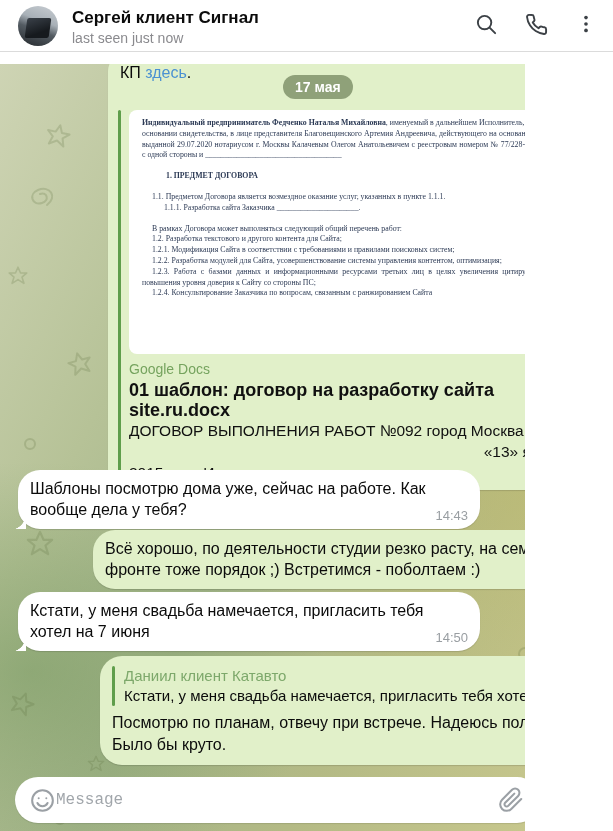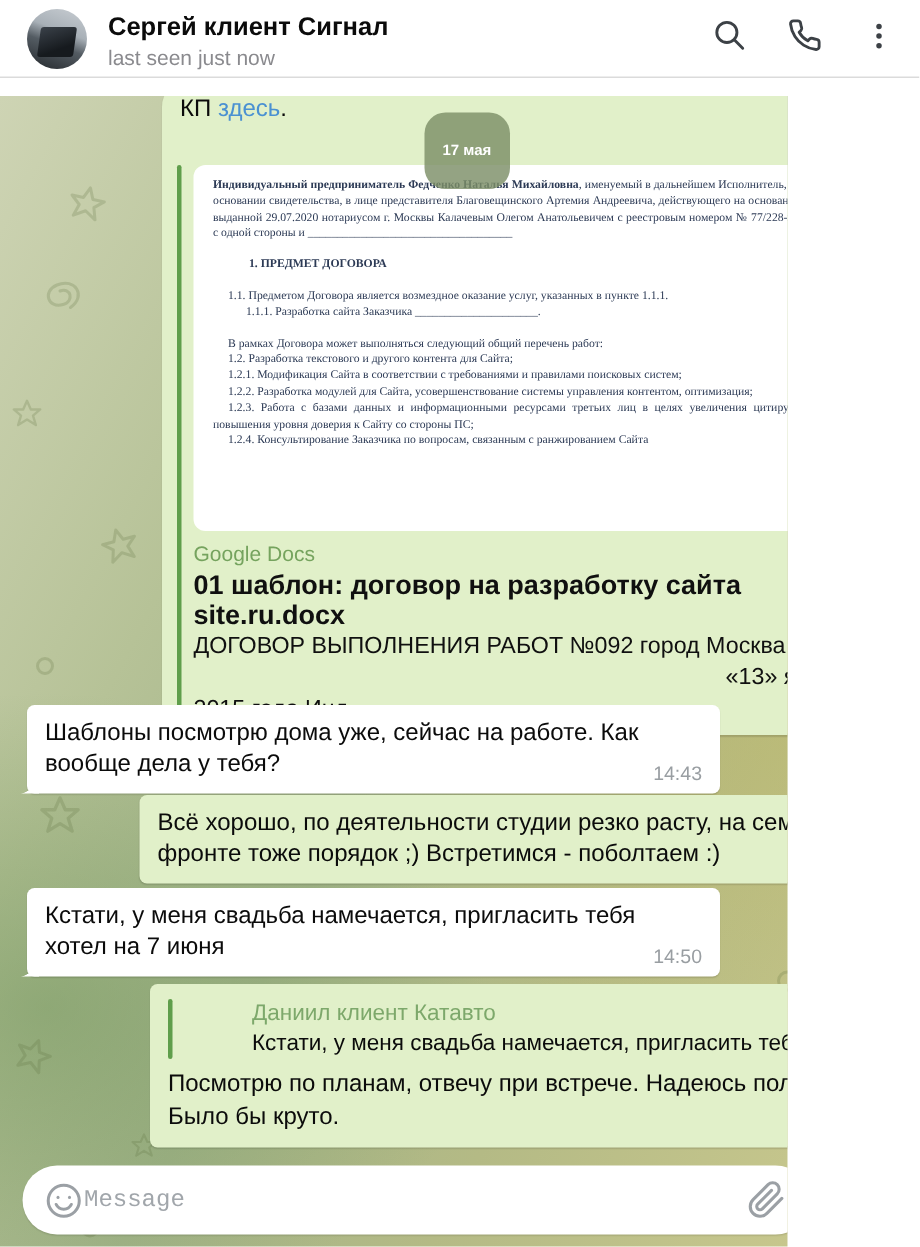--- a/index.html
+++ b/index.html
@@ -22,21 +22,21 @@
   
   .chat { position:absolute; top:64px; left:0; width:525px; height:779px; overflow:hidden;
           background:
             radial-gradient(ellipse 420px 300px at 6% 78%, rgba(103,143,84,0.45), rgba(103,143,84,0) 70%),
             radial-gradient(ellipse 420px 340px at 100% 55%, rgba(190,183,100,0.40), rgba(190,183,100,0) 70%),
             linear-gradient(118deg,#ced4b4 0%,#b6c297 30%,#a3b489 52%,#b4ba85 74%,#c7c78d 100%);
   }
   .doodles { position:absolute; inset:0; z-index:0; }
 
   
-  .msg { position:absolute; border-radius:5px; box-shadow:0 1px 1px rgba(0,0,0,0.13); z-index:2; }
+  .msg { position:absolute; border-radius:22px; box-shadow:0 1px 1px rgba(0,0,0,0.13); z-index:2; }
   .in  { background:#ffffff; }
   .out { background:#e1f0c9; }
   .tail-r { position:absolute; right:-8px; bottom:0; width:16px; height:15px;
             background:radial-gradient(circle 16px at 100% 0, rgba(0,0,0,0) 15.5px, #e1f0c9 16px); }
   .tail-l { position:absolute; left:-8px; bottom:0; width:16px; height:15px;
             background:radial-gradient(circle 16px at 0 0, rgba(0,0,0,0) 15.5px, #ffffff 16px); }
   .m-text { font-size:16px; line-height:21px; color:#0b0b0b; }
   .m-time { position:absolute; right:12px; bottom:6px; font-size:13px; color:#999ea2; white-space:nowrap; }
   .out .m-time { color:#7a9e62; }
   .checks { color:#3fae47; letter-spacing:-2px; margin-left:3px; font-size:13px; }
@@ -58,21 +58,21 @@
   .doc .ml22 { margin-left:22px; }
   .doc .ind { text-indent:10px; }
   .pv-site { margin-top:7px; font-size:14px; font-weight:500; color:#75a35e; }
   .pv-title { margin-top:3px; font-size:18px; font-weight:700; color:#101010; line-height:20px; }
   .pv-desc { font-size:15.5px; color:#101010; line-height:21px; }
   .pv-desc .r { text-align:right; padding-right:22px; }
   .msg1-time { position:static; display:block; text-align:right; margin-top:4px; font-size:13px; color:#7a9e62; }
 
   
   .date-pill { position:absolute; left:283px; top:11px; z-index:6; background:rgba(125,143,104,0.82);
-               color:#ffffff; font-size:10px; font-weight:600; padding:20px 12px; border-radius:14px; cursor:pointer; }
+               color:#ffffff; font-size:14px; font-weight:600; padding:4px 12px; border-radius:14px; cursor:pointer; }
 
   
   .msg2 { left:18px;  top:406px; width:462px; padding:8px 12px 9px 12px; }
   .msg2 .m-text { padding-right:0; }
   .msg3 { left:93px;  top:466px; width:512px; padding:8px 12px 9px 12px; }
   .msg4 { left:18px;  top:528px; width:462px; padding:8px 12px 9px 12px; }
   .msg5 { left:100px; top:592px; width:500px; padding:8px 12px 9px 12px; }
 
   
   .reply { display:flex; margin:2px 0 6px 0; cursor:pointer; }
@@ -216,21 +216,21 @@
 
   <div class="msg in msg4">
     <div class="m-text">Кстати, у меня свадьба намечается, пригласить тебя хотел на 7 июня</div>
     <div class="m-time">14:50</div>
     <div class="tail-l"></div>
   </div>
 
   <div class="msg out msg5">
     <div class="reply">
       <div class="rp-bar"></div>
-      <div style="min-width:0;margin-left:44px;">
+      <div style="min-width:0;">
         <div class="rp-name">Даниил клиент Катавто</div>
         <div class="rp-text">Кстати, у меня свадьба намечается, пригласить тебя хотел на 7 июня</div>
       </div>
     </div>
     <div class="m5-line">Посмотрю по планам, отвечу при встрече. Надеюсь получи</div>
     <div class="m5-line">Было бы круто.</div>
     <div class="m-time">14:5</div>
     <div class="tail-r"></div>
   </div>
 

